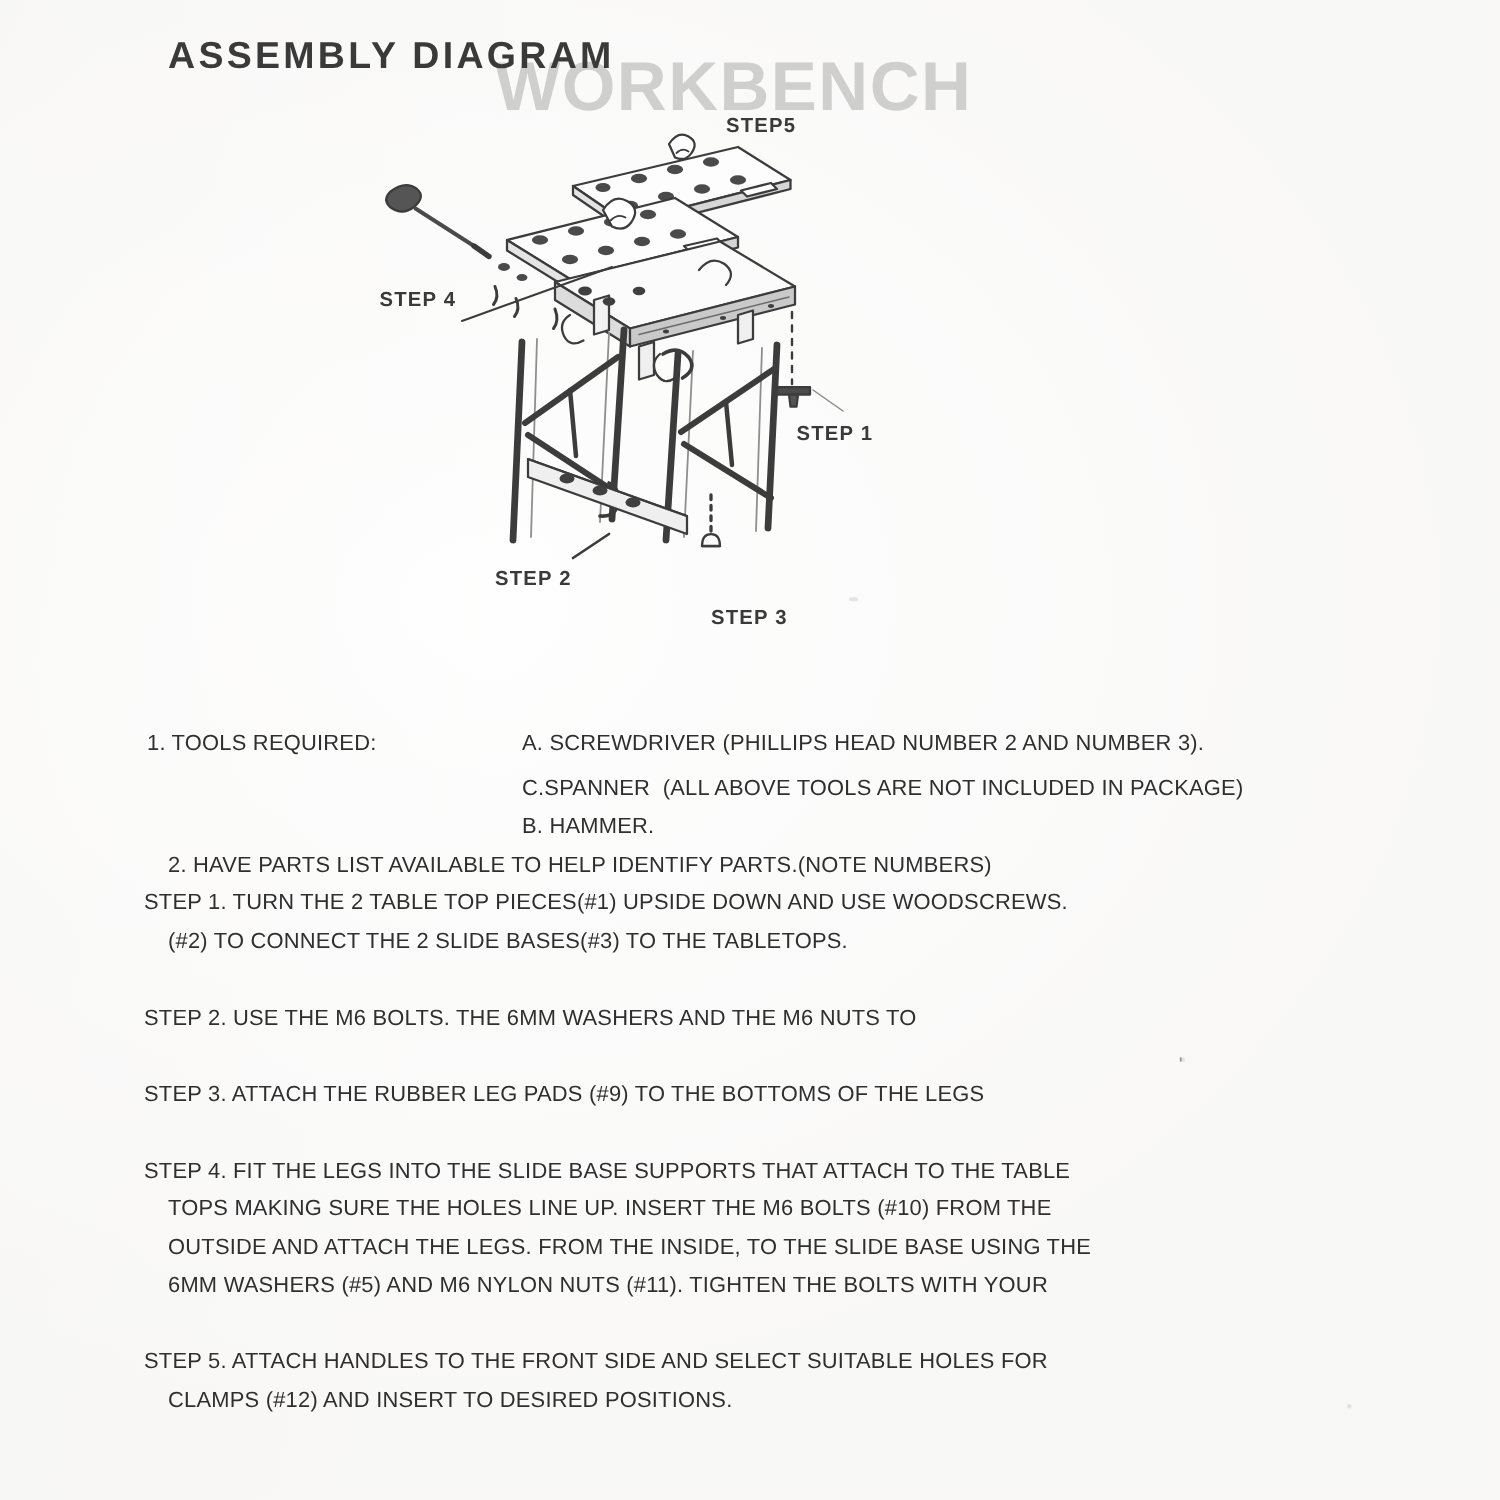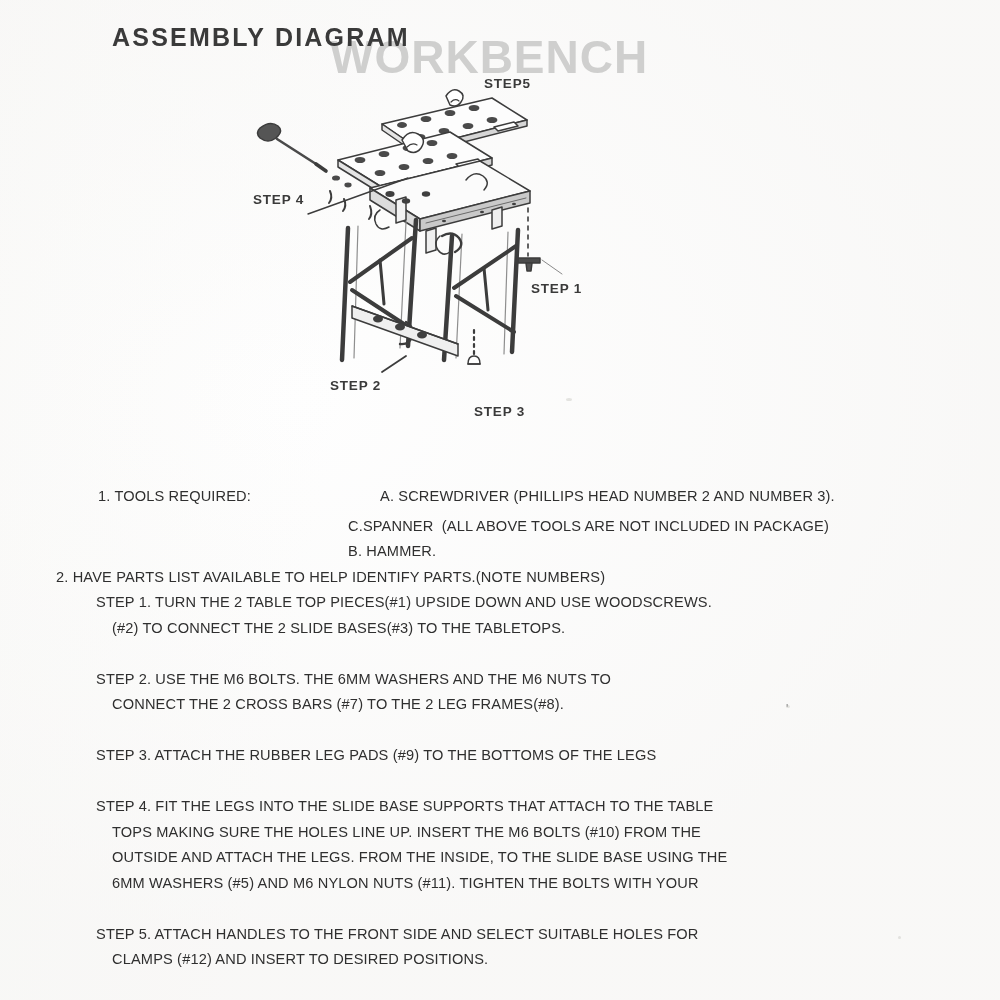--- a/index.html
+++ b/index.html
@@ -93,28 +93,28 @@
     font-size: 14.6px;
     letter-spacing: .15px;
     color: #2f2f2f;
   }
   .line {
     white-space: pre;
     line-height: 25.5px;
     height: 25.5px;
   }
   .line.gap { height: 25.5px; }
-  .ind-0 { padding-left: 56px; }
+  .ind-0 { padding-left: 112px; }
   .ind-1 { padding-left: 96px; }
   .ind-2 { padding-left: 112px; }
   .ind-3 { padding-left: 348px; }
 
   .tools-row { position: relative; height: 25.5px; }
   .tools-row .lead { position: absolute; left: 98px; top: 0; white-space: pre; }
-  .tools-row .item { position: absolute; left: 348px; top: 0; white-space: pre; margin-left: 32px; }
+  .tools-row .item { position: absolute; left: 348px; top: 0; white-space: pre; }
 
   .stray-mark {
     position: absolute;
     color: #8d8d8d;
     font-size: 12px;
   }
 </style>
 </head>
 <body>
 
@@ -293,21 +293,20 @@
     <div class="line ind-3">B. HAMMER.</div>
 
     <div class="line ind-0">2. HAVE PARTS LIST AVAILABLE TO HELP IDENTIFY PARTS.(NOTE NUMBERS)</div>
 
     <div class="line ind-1">STEP 1. TURN THE 2 TABLE TOP PIECES(#1) UPSIDE DOWN AND USE WOODSCREWS.</div>
     <div class="line ind-2">(#2) TO CONNECT THE 2 SLIDE BASES(#3) TO THE TABLETOPS.</div>
 
     <div class="line gap"></div>
 
     <div class="line ind-1">STEP 2. USE THE M6 BOLTS. THE 6MM WASHERS AND THE M6 NUTS TO</div>
-    <div class="line ind-2">CONNECT THE 2 CROSS BARS (#7) TO THE 2 LEG FRAMES(#8).</div>
 
     <div class="line gap"></div>
 
     <div class="line ind-1">STEP 3. ATTACH THE RUBBER LEG PADS (#9) TO THE BOTTOMS OF THE LEGS</div>
 
     <div class="line gap"></div>
 
     <div class="line ind-1">STEP 4. FIT THE LEGS INTO THE SLIDE BASE SUPPORTS THAT ATTACH TO THE TABLE</div>
     <div class="line ind-2">TOPS MAKING SURE THE HOLES LINE UP. INSERT THE M6 BOLTS (#10) FROM THE</div>
     <div class="line ind-2">OUTSIDE AND ATTACH THE LEGS. FROM THE INSIDE, TO THE SLIDE BASE USING THE</div>

